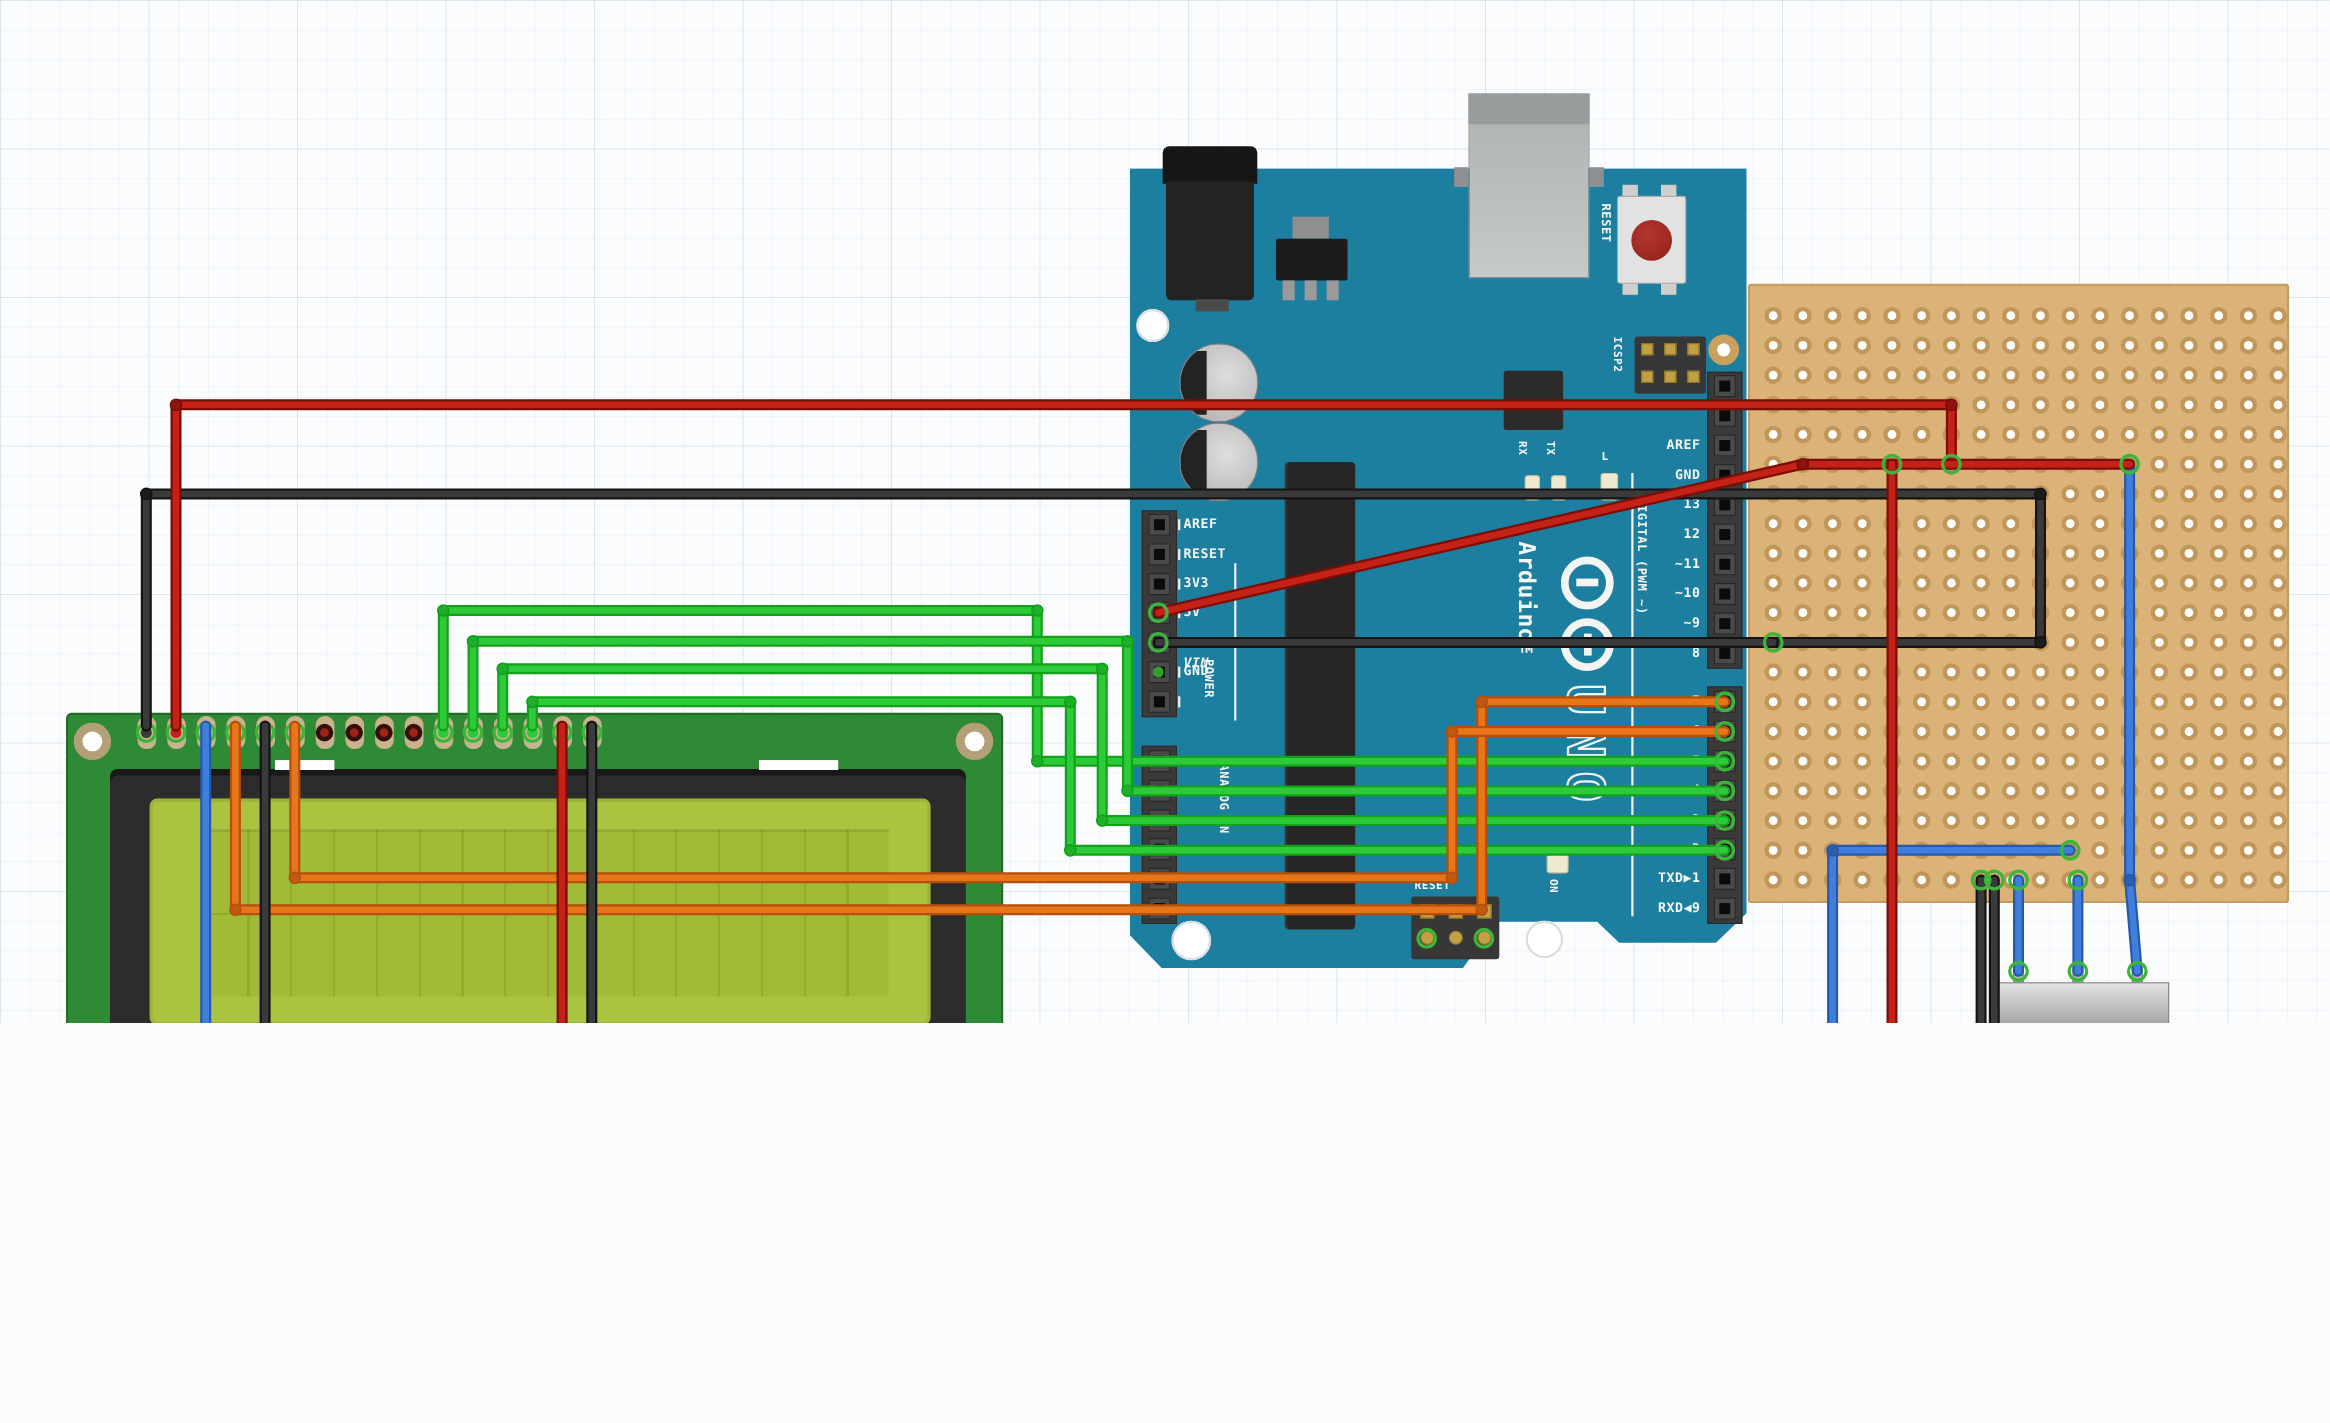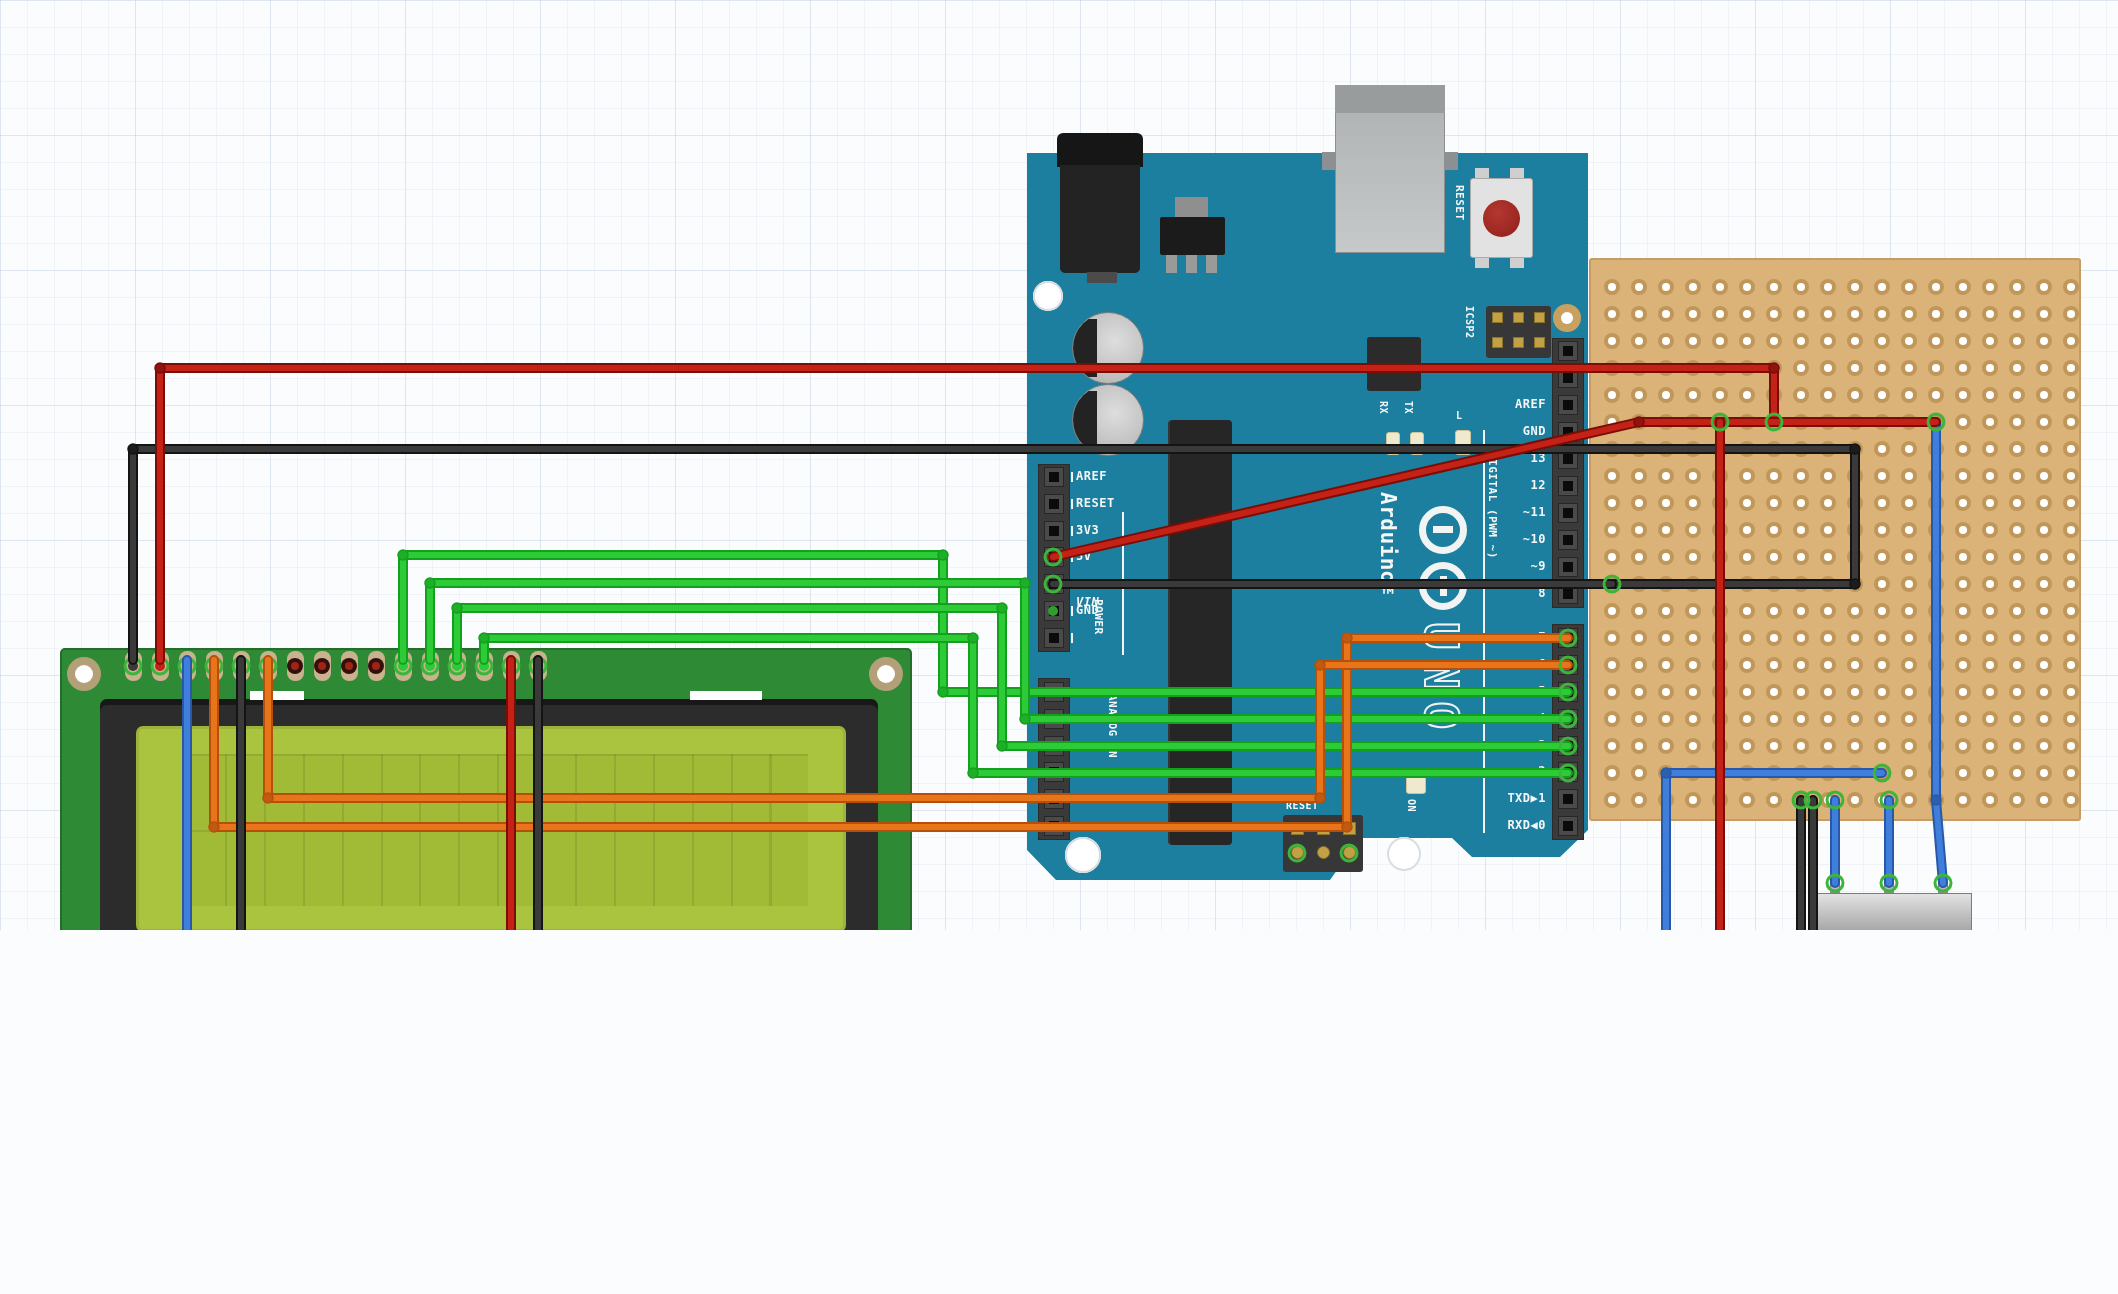--- a/index.html
+++ b/index.html
@@ -1099,21 +1099,21 @@
     <div class="silk" style="right: 572px; top: 532px; font-size: 12px; text-align: right;">~10</div>
     <div class="silk" style="right: 572px; top: 559px; font-size: 12px; text-align: right;">~9</div>
     <div class="silk" style="right: 572px; top: 586px; font-size: 12px; text-align: right;">8</div>
     <div class="silk" style="right: 572px; top: 630px; font-size: 12px; text-align: right;">7</div>
     <div class="silk" style="right: 572px; top: 657px; font-size: 12px; text-align: right;">6</div>
     <div class="silk" style="right: 572px; top: 684px; font-size: 12px; text-align: right;">5</div>
     <div class="silk" style="right: 572px; top: 711px; font-size: 12px; text-align: right;">4</div>
     <div class="silk" style="right: 572px; top: 738px; font-size: 12px; text-align: right;">3</div>
     <div class="silk" style="right: 572px; top: 764px; font-size: 12px; text-align: right;">2</div>
     <div class="silk" style="right: 572px; top: 791px; font-size: 12px; text-align: right;">TXD▶1</div>
-    <div class="silk" style="right: 572px; top: 818px; font-size: 12px; text-align: right;">RXD◀0</div>
+    <div class="silk" style="right: 572px; top: 818px; font-size: 12px; text-align: right;">RXD◀9</div>
     <div class="silk" style="left: 1076px; top: 469px; font-size: 12px;">AREF</div>
     <div class="whiteline" style="left: 1071px; top: 472px; width: 2px; height: 10px;"></div>
     <div class="silk" style="left: 1076px; top: 496px; font-size: 12px;">RESET</div>
     <div class="whiteline" style="left: 1071px; top: 499px; width: 2px; height: 10px;"></div>
     <div class="silk" style="left: 1076px; top: 523px; font-size: 12px;">3V3</div>
     <div class="whiteline" style="left: 1071px; top: 526px; width: 2px; height: 10px;"></div>
     <div class="silk" style="left: 1076px; top: 549px; font-size: 12px;">5V</div>
     <div class="whiteline" style="left: 1071px; top: 552px; width: 2px; height: 10px;"></div>
     <div class="silk" style="left: 1076px; top: 603px; font-size: 12px;">GND</div>
     <div class="whiteline" style="left: 1071px; top: 606px; width: 2px; height: 10px;"></div>

